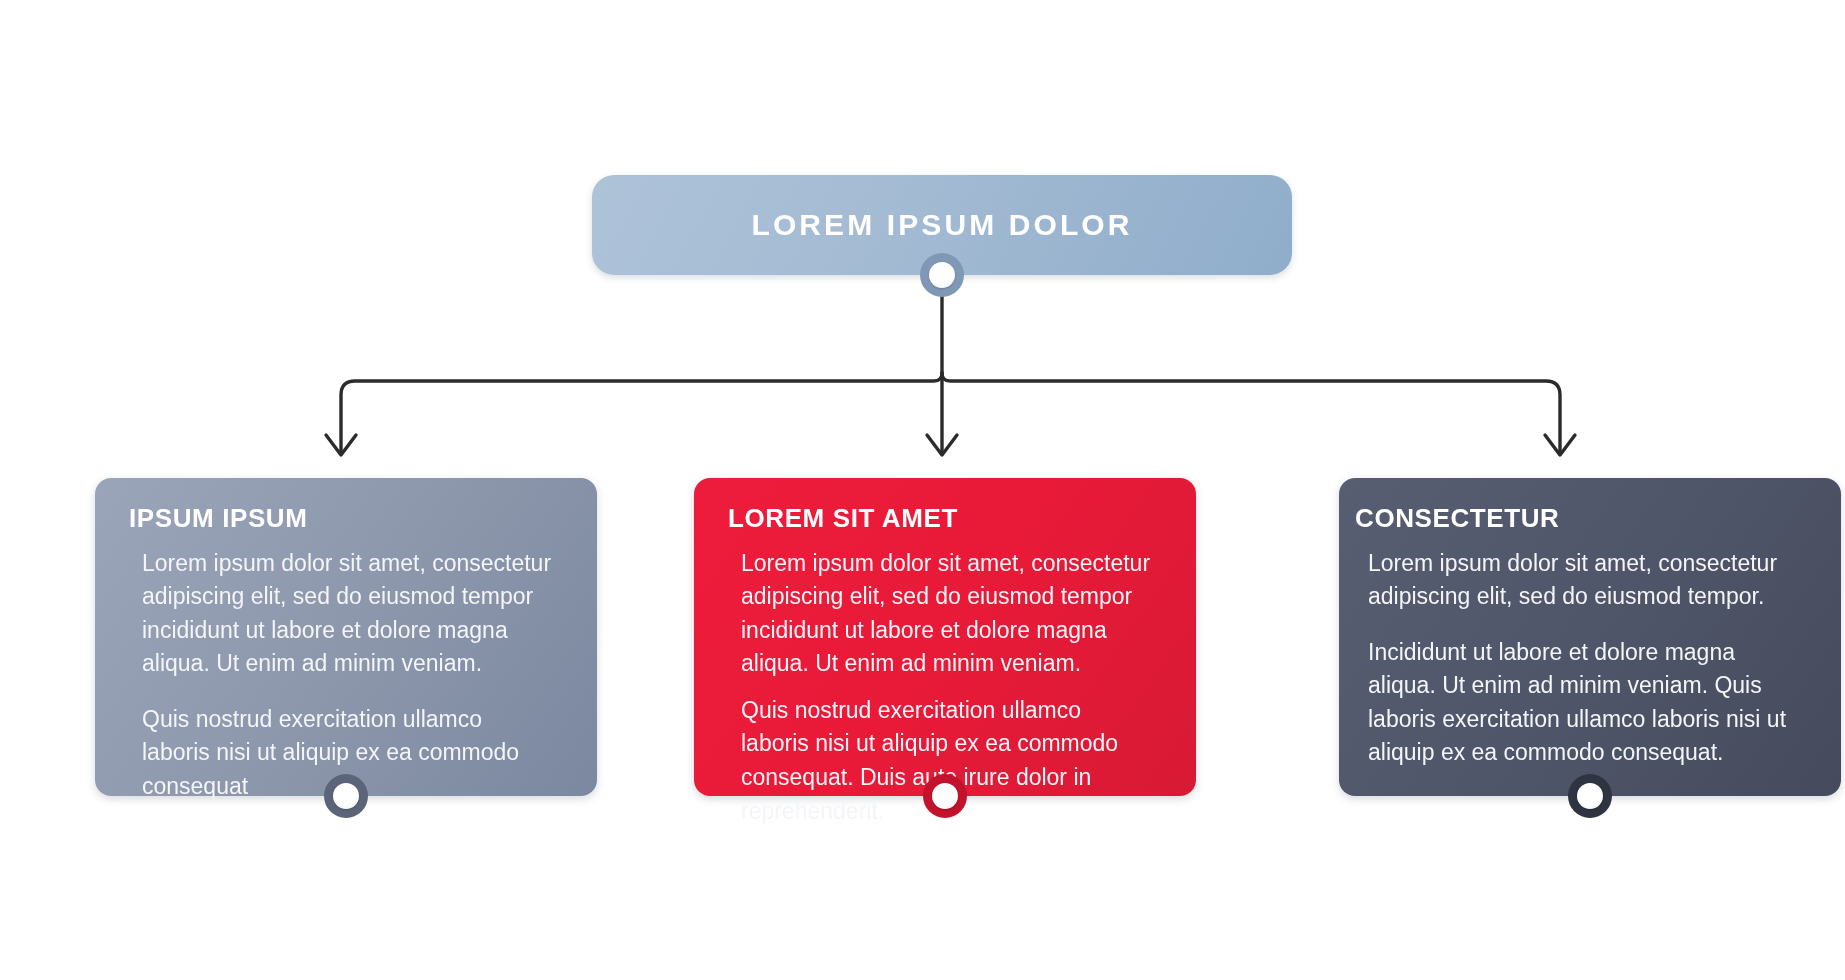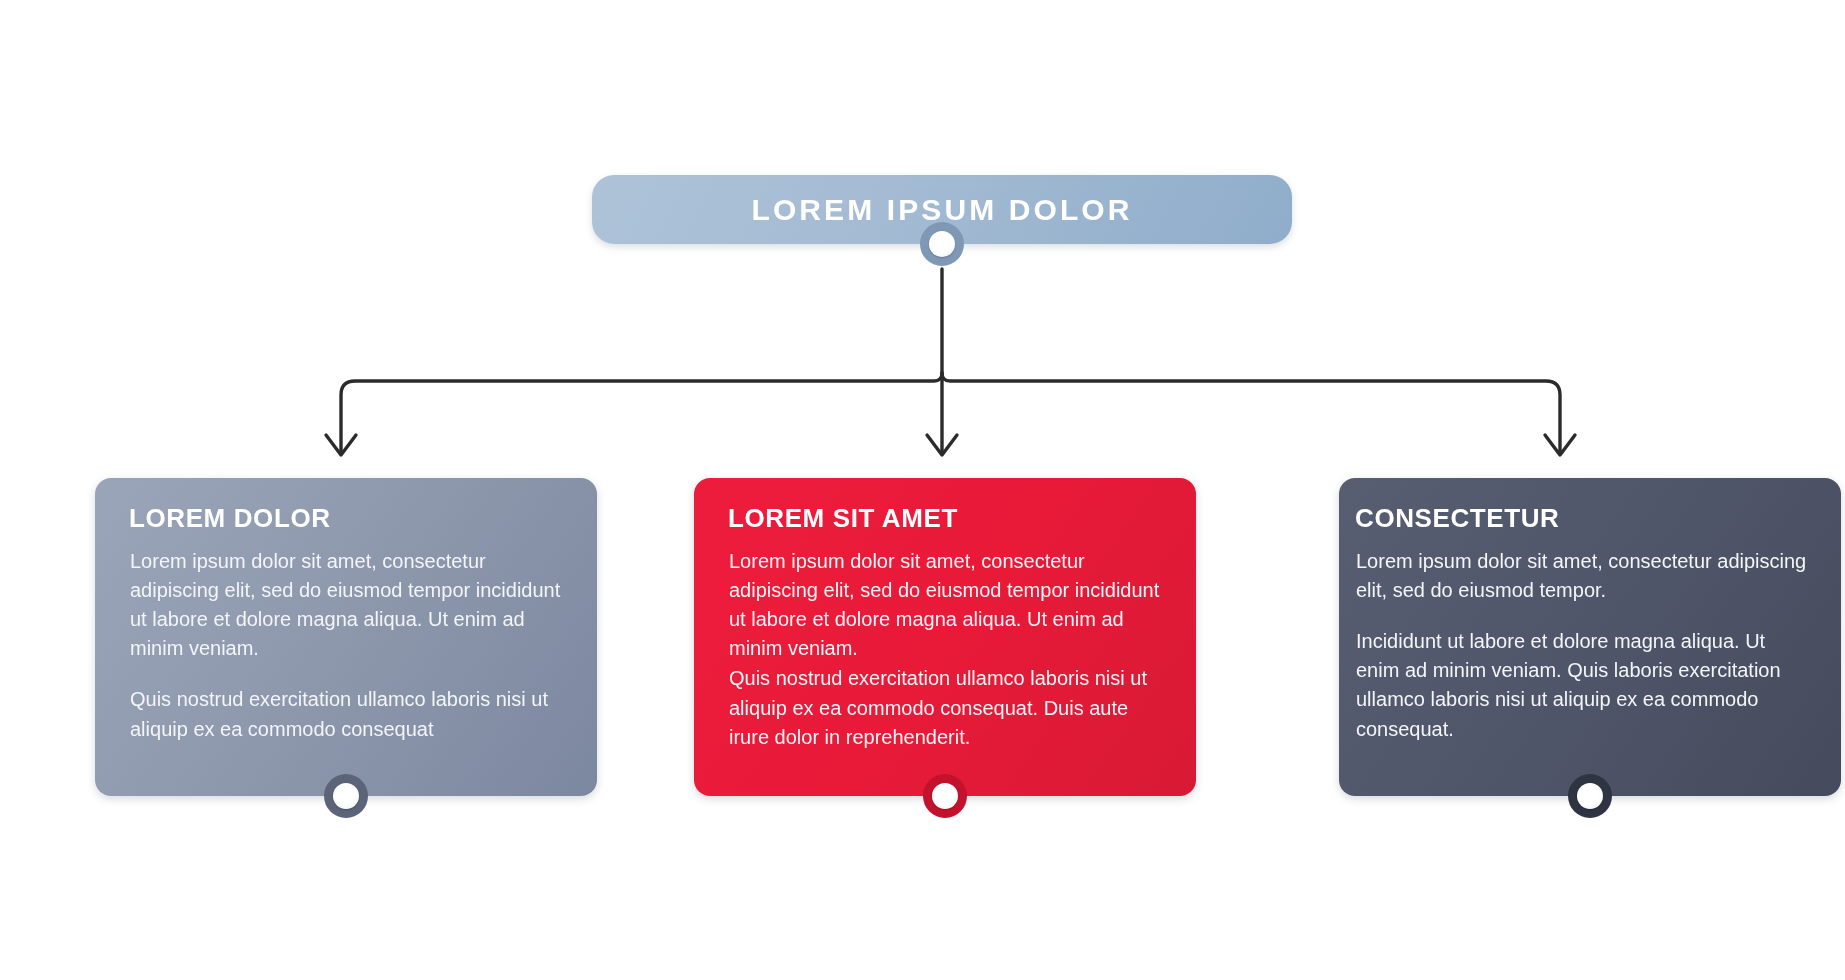--- a/index.html
+++ b/index.html
@@ -32,21 +32,21 @@
     height: 980px;
     pointer-events: none;
   }
 
   
   .header-node {
     position: absolute;
     left: 592px;
     top: 175px;
     width: 700px;
-    height: 69px;
+    height: 100px;
     border-radius: 22px;
     background: linear-gradient(118deg, #aec3d8 0%, #a3bad3 45%, #8fadca 100%);
     box-shadow: 0 3px 7px rgba(40, 60, 90, 0.17);
     display: flex;
     align-items: center;
     justify-content: center;
     box-sizing: border-box;
   }
   .header-title {
     color: #ffffff;
@@ -112,23 +112,23 @@
   .card-title {
     color: #ffffff;
     font-size: 26px;
     font-weight: bold;
     letter-spacing: 0.6px;
     margin: 0 0 14px 0;
     line-height: 1.1;
   }
   .card-body {
     color: #f3f5f8;
-    font-size: 20px;
+    font-size: 23px;
     line-height: 1.46;
-    margin: 1px;
+    margin: 13px;
   }
   .card-body + .card-body {
     margin-top: 22px;
   }
   .card-2 .card-body + .card-body {
     margin-top: 0;
   }
 </style>
 </head>
 <body>
@@ -153,21 +153,21 @@
   </svg>
 
   <div class="header-node">
     <div class="header-title">LOREM IPSUM DOLOR</div>
     <div class="badge badge-header">
       <div class="dot"></div>
     </div>
   </div>
 
   <div class="card card-1">
-    <div class="card-title">LOREM DOLOR</div>
+    <div class="card-title">IPSUM IPSUM</div>
     <p class="card-body">Lorem ipsum dolor sit amet, consectetur adipiscing elit, sed do eiusmod tempor incididunt ut labore et dolore magna aliqua. Ut enim ad minim veniam.</p>
     <p class="card-body">Quis nostrud exercitation ullamco laboris nisi ut aliquip ex ea commodo consequat</p>
     <div class="badge badge-card1">
       <div class="dot"></div>
     </div>
   </div>
 
   <div class="card card-2">
     <div class="card-title">LOREM SIT AMET</div>
     <p class="card-body">Lorem ipsum dolor sit amet, consectetur adipiscing elit, sed do eiusmod tempor incididunt ut labore et dolore magna aliqua. Ut enim ad minim veniam.</p>

